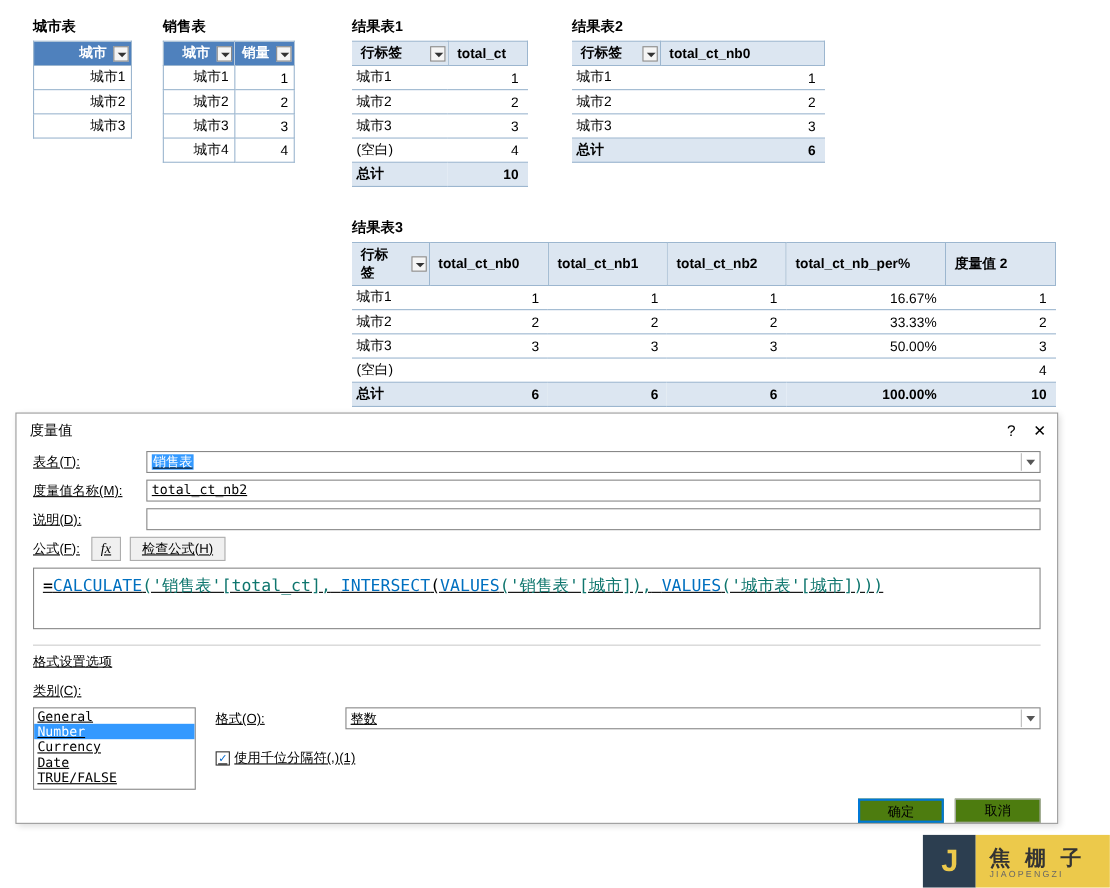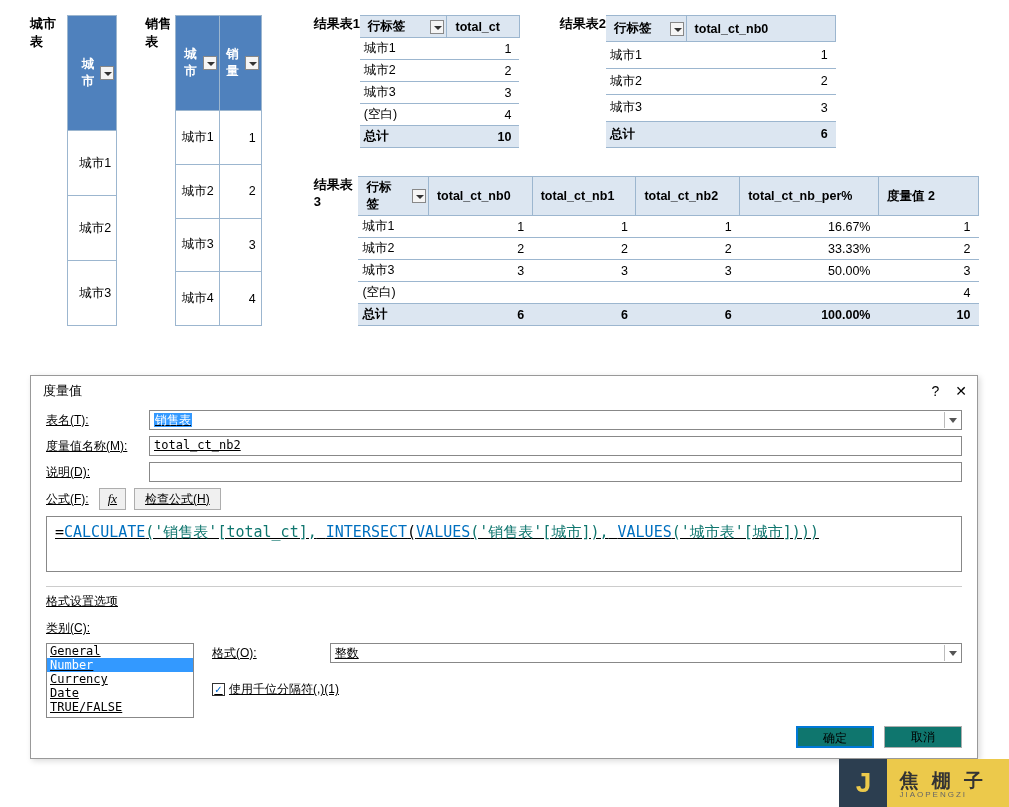--- a/index.html
+++ b/index.html
@@ -12,21 +12,21 @@
     width: 1009px;
     height: 807px;
     position: relative;
     overflow: hidden;
   }
   .top-area {
     padding: 15px 30px 0 30px;
     display: flex;
     gap: 28px;
   }
-  .col { display: flex; flex-direction: row; }
+  .col { display: flex; flex-direction: column; }
   .tbl-title { font-weight: bold; margin-bottom: 4px; font-size: 13px; }
   table.pivot {
     border-collapse: collapse;
     font-size: 12.5px;
   }
   table.pivot th, table.pivot td {
     border: 1px solid #9cb6cf;
     padding: 2px 5px;
     text-align: right;
     height: 19px;
@@ -84,26 +84,25 @@
     font-weight: bold;
     border-top: 1px solid #9cb6cf;
   }
   table.rpt th.lab { padding-right: 28px;}
   .right-block { display: flex; flex-direction: column; gap: 28px; margin-left: 24px;}
   .row2 { display: flex; gap: 40px;}
   
   
   .dialog {
     position: absolute;
-    left: 30px; top: 375px;
+    left: 14px; top: 375px;
     width: 948px;
     border: 1px solid #999;
     background: #fff;
     box-shadow: 2px 2px 6px rgba(0,0,0,0.15);
-    padding-bottom: 10px;
   }
   .dlg-title {
     display: flex;
     justify-content: space-between;
     align-items: center;
     padding: 6px 10px 6px 12px;
     font-size: 13px;
   }
   .dlg-title-btns { display: flex; gap: 16px;}
   .dlg-title-btns span { cursor: pointer; font-size: 14px;}
@@ -184,21 +183,21 @@
     color: #0066cc;
   }
   .dlg-footer {
     display: flex;
     justify-content: flex-end;
     gap: 10px;
     padding: 8px 15px 0 15px;
   }
   .dlg-btn {
     border: 1px solid #adadad;
-    background: #0f766e;
+    background: #4d7c0f;
     width: 78px;
     height: 22px;
     cursor: pointer;
     font-size: 12px;
     text-align: center;
     line-height: 20px;
   }
   .dlg-btn.primary { border: 2px solid #0078d7;}
   .combo-arrow {
     position: absolute;

